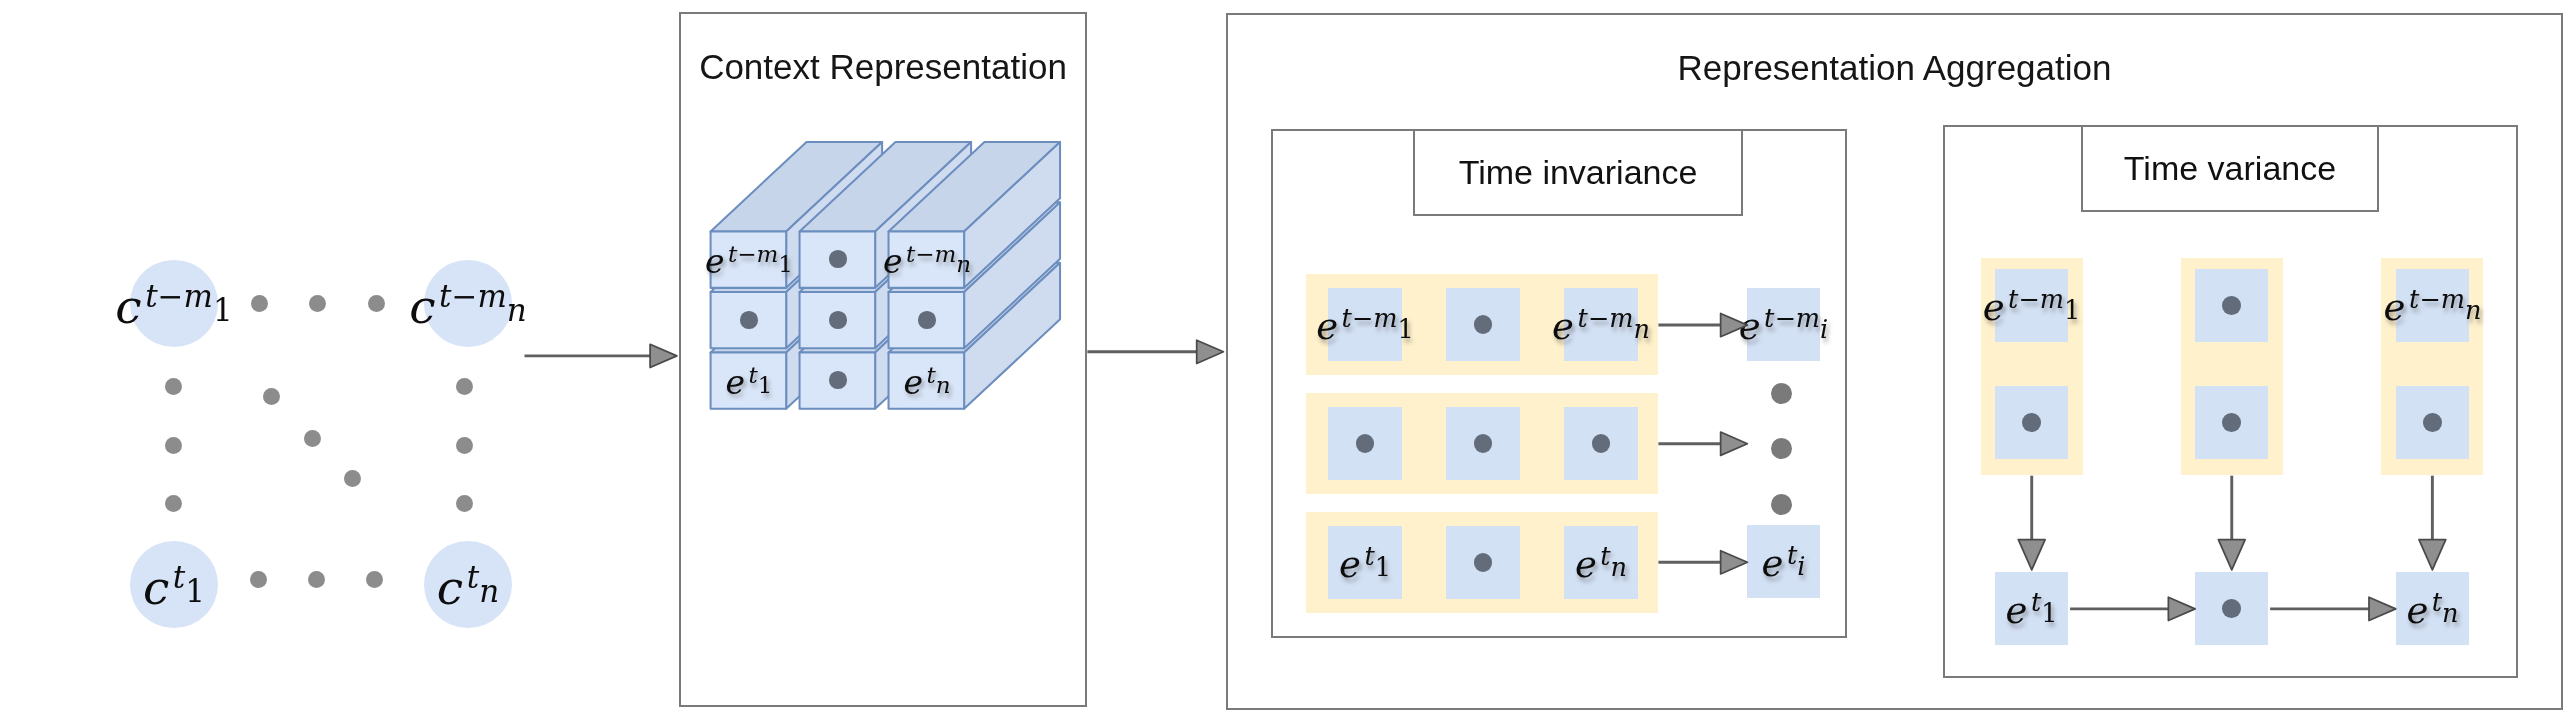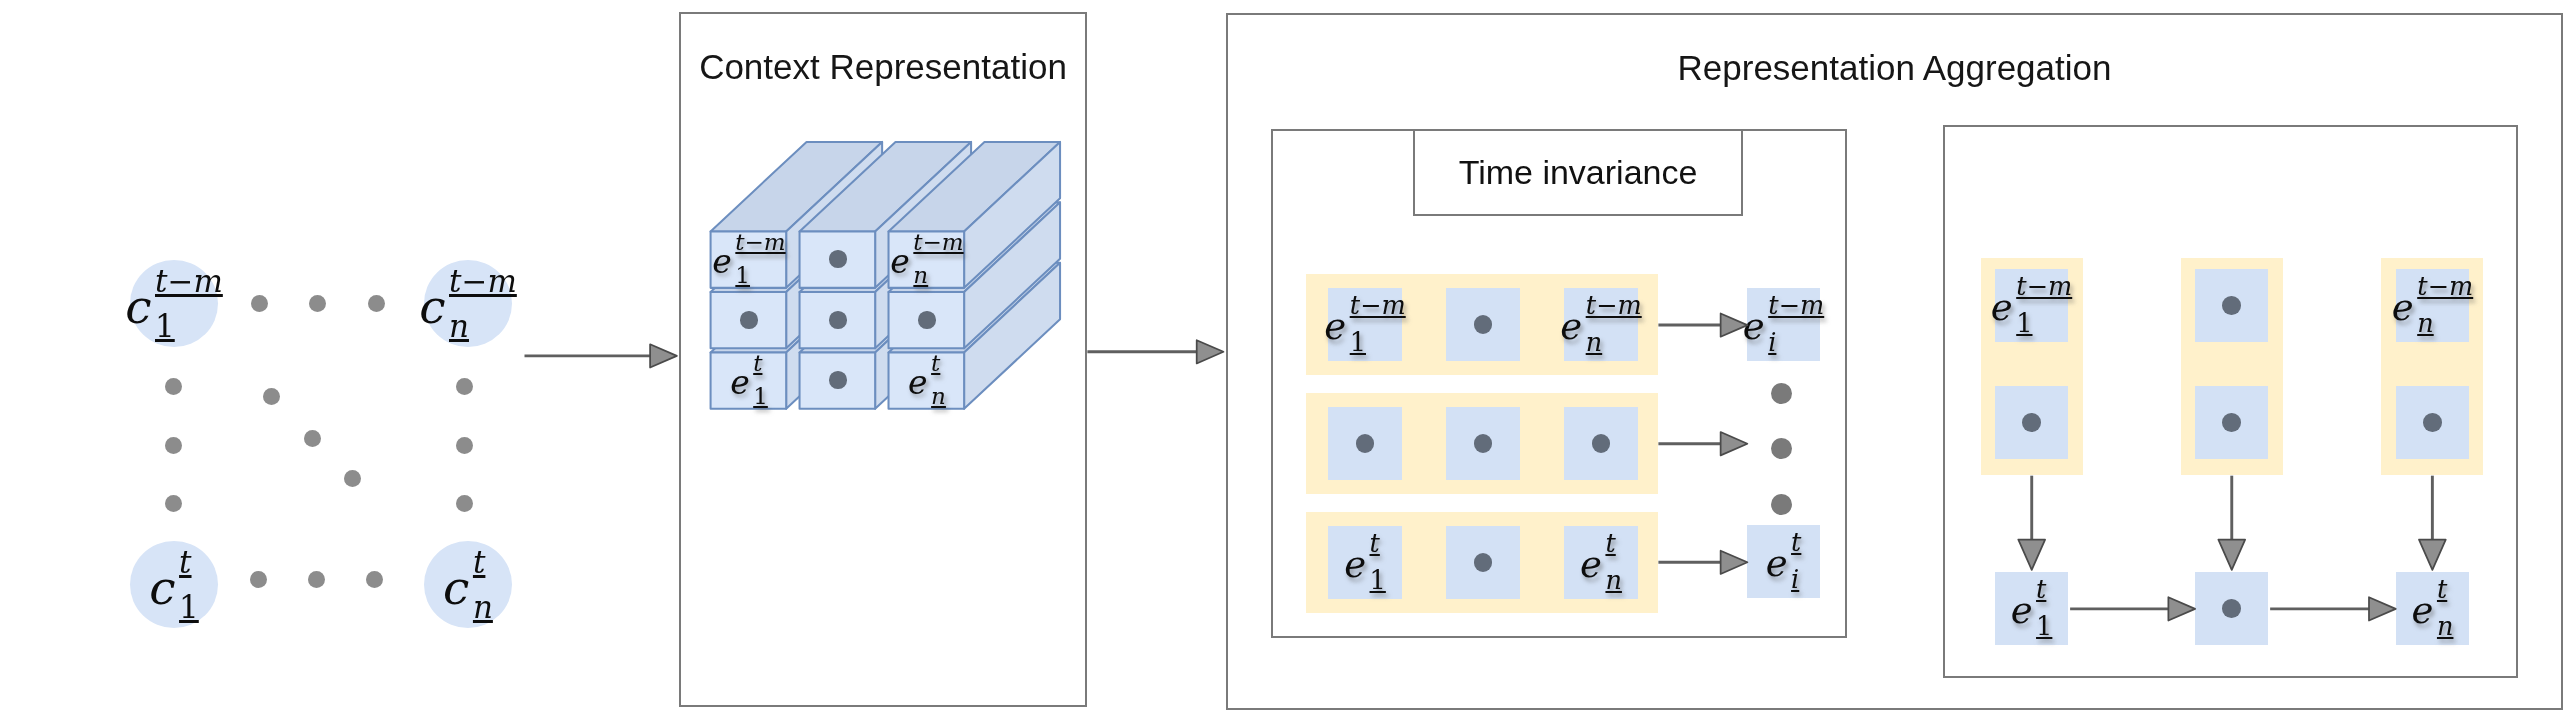--- a/index.html
+++ b/index.html
@@ -26,21 +26,21 @@
     position:absolute;background:#d3e1f5;
     display:flex;align-items:center;justify-content:center;z-index:2;
   }
   .facelabel{
     position:absolute;display:flex;align-items:center;justify-content:center;z-index:6;
   }
   .dot{position:absolute;border-radius:50%;z-index:4;}
   .celldot{border-radius:50%;}
   .math{display:inline-flex;align-items:center;font-family:"DejaVu Serif",serif;color:#0d0d0d;}
   .math .m{font-style:italic;line-height:1;transform:translateY(6%);}
-  .math .sc{display:inline-flex;flex-direction:column;align-items:flex-start;margin-left:3.5px;text-decoration:underline;}
+  .math .sc{display:inline-flex;flex-direction:row;align-items:flex-start;margin-left:3.5px;}
   .math .sup,.math .sub{font-style:italic;line-height:1;}
   .math .up{font-style:normal;}
   .tshadow{text-shadow:2.3px 3.5px 4.1px rgba(90,90,90,0.55);}
   svg#overlay{position:absolute;left:0;top:0;z-index:5;pointer-events:none;}
 </style>
 </head>
 <body>
 
 <div id="canvas">
 
@@ -50,20 +50,21 @@
   </div>
 
   <div class="gbox" id="representation-aggregation-box" style="left:1226px;top:12.8px;width:1337px;height:697px;">
     <div class="box-title">Representation Aggregation</div>
   </div>
 
   <div class="gbox" id="time-invariance-box" style="left:1271px;top:129px;width:576px;height:509px;"></div>
   <div class="lbox" id="time-invariance-label" style="left:1405px;top:129px;width:330px;height:87px;margin-left:8px;">Time invariance</div>
 
   <div class="gbox" id="time-variance-box" style="left:1943px;top:125px;width:575px;height:553px;"></div>
+  <div class="lbox" id="time-variance-label" style="left:2081px;top:125px;width:298px;height:87px;">Time variance</div>
 
   <svg id="overlay" width="2576" height="724" viewBox="0 0 4430 1245">
       <line x1="902" y1="612" x2="1118" y2="612" stroke="#5f5f5f" stroke-width="5"></line>
       <polygon points="1164,612 1118,632 1118,592" fill="#8f8f8f" stroke="#4a4a4a" stroke-width="3" stroke-linejoin="round"></polygon>
       <line x1="1870" y1="605" x2="2058" y2="605" stroke="#5f5f5f" stroke-width="5"></line>
       <polygon points="2104,605 2058,625 2058,585" fill="#8f8f8f" stroke="#4a4a4a" stroke-width="3" stroke-linejoin="round"></polygon>
       <polygon points="1222,606 1387,452 1517,452 1352,606" fill="#c7d5ea" stroke="#6c8ebf" stroke-width="3.5" stroke-linejoin="round"></polygon>
       <polygon points="1352,606 1517,452 1517,549 1352,703" fill="#cfdcef" stroke="#6c8ebf" stroke-width="3.5" stroke-linejoin="round"></polygon>
       <polygon points="1222,606 1352,606 1352,703 1222,703" fill="#d9e6f9" stroke="#6c8ebf" stroke-width="3.5" stroke-linejoin="round"></polygon>
       <polygon points="1375,606 1540,452 1670,452 1505,606" fill="#c7d5ea" stroke="#6c8ebf" stroke-width="3.5" stroke-linejoin="round"></polygon>

